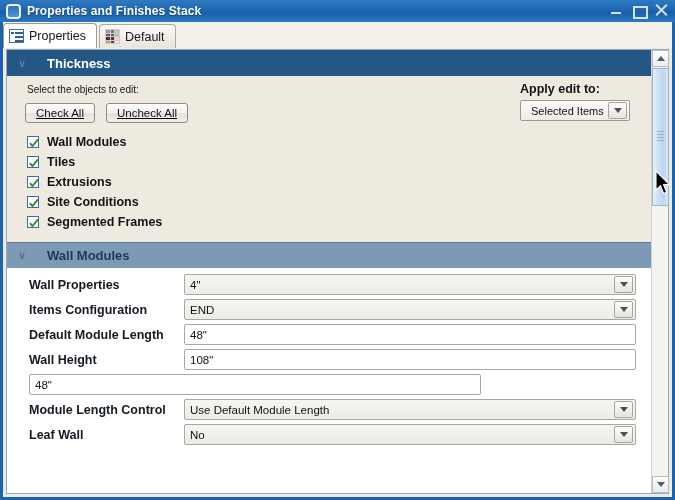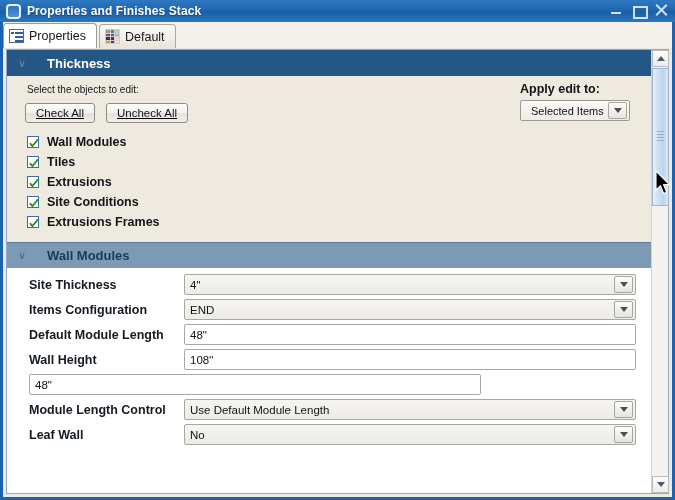--- a/index.html
+++ b/index.html
@@ -516,21 +516,21 @@
                   </svg>
               </span>
               <span class="check-label">Site Conditions</span>
             </div>
             <div class="check-row">
               <span class="cbox">
                 <svg width="12" height="12" viewBox="0 0 12 12">
                     <path d="M2 6.2 L4.4 9 L10 2.4" stroke="#2e8b2e" stroke-width="1.8" fill="none"></path>
                   </svg>
               </span>
-              <span class="check-label">Extrusions Frames</span>
+              <span class="check-label">Segmented Frames</span>
             </div>
           </div>
 
           <div class="apply-box">
             <div class="apply-label">Apply edit to:</div>
             <div class="combo">
               <span class="combo-text">Selected Items</span>
               <span class="combo-arrow">
                   <span class="arrow-dn"></span>
                 </span>
@@ -540,21 +540,21 @@
         </div>
 
         <div class="section-head secondary">
           <span class="chevron">∨</span>
           <span class="section-title">Wall Modules</span>
         </div>
 
         <div class="fields">
 
           <div class="field-row">
-            <span class="field-label">Site Thickness</span>
+            <span class="field-label">Wall Properties</span>
             <span class="field-ctl">
               <span class="input-box grey">
                 <span class="input-text">4"</span>
                 <span class="combo-arrow">
                     <span class="arrow-dn"></span>
                   </span>
               </span>
             </span>
           </div>
 

